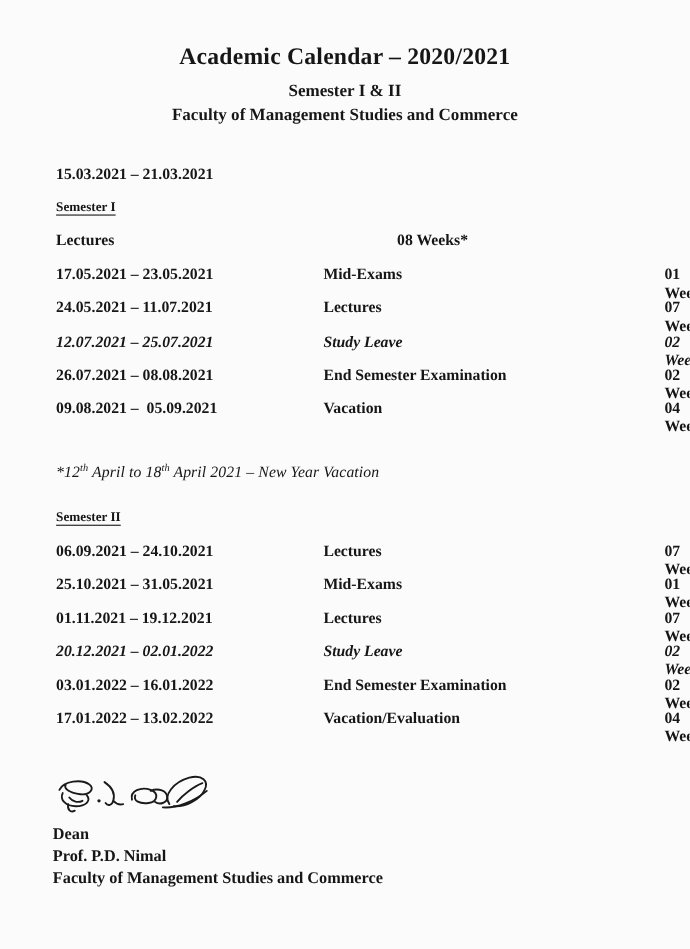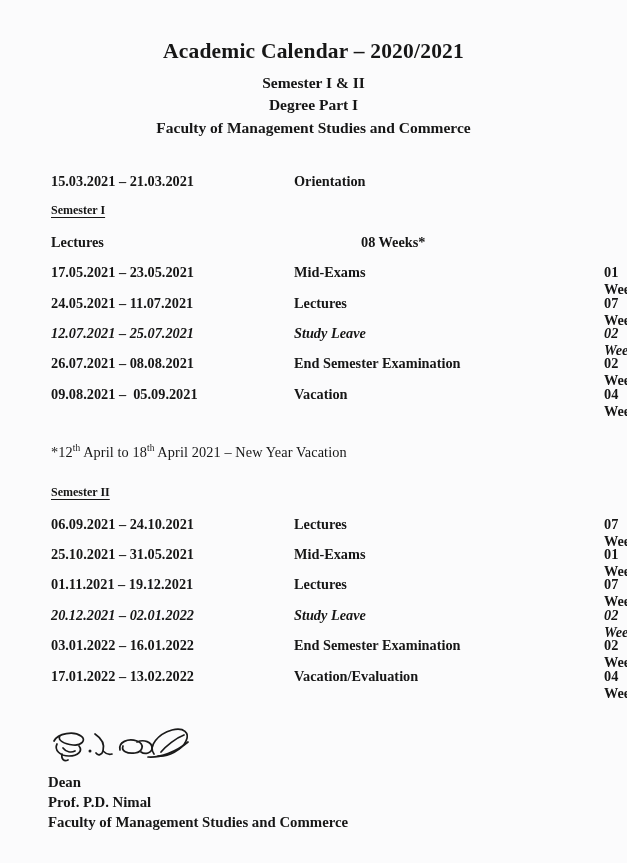--- a/index.html
+++ b/index.html
@@ -81,20 +81,21 @@
     text-decoration: underline;
     text-underline-offset: 2.5px;
     padding-right: 3px;
   }
 
   
   .footnote {
     padding-left: 51px;
     margin-top: 28px;
     font-size: 14.3px;
+    font-style: italic;
     letter-spacing: 0.1px;
   }
   .footnote sup {
     font-size: 9.4px;
     vertical-align: super;
     line-height: 0;
   }
 
   .sem2-block { margin-top: 24px; }
 
@@ -124,29 +125,27 @@
   }
 </style>
 </head>
 <body>
 
 <div class="page">
 
   <div class="header">
     <div class="doc-title">Academic Calendar – 2020/2021</div>
     <div class="sub-line">Semester I &amp; II</div>
-    <div class="sub-line">Degree Part I</div>
     <div class="sub-line">Faculty of Management Studies and Commerce</div>
   </div>
 
   <div class="schedule">
 
     <div class="row">
       <span class="c-date">15.03.2021 – 21.03.2021</span>
-      <span class="c-desc">Orientation</span>
       <span class="c-weeks"></span>
     </div>
 
     <div class="section-head">
       <span class="u">Semester I</span>
     </div>
 
     <div class="row">
       <span class="c-desc">Lectures</span>
       <span class="c-weeks">08 Weeks*</span>

